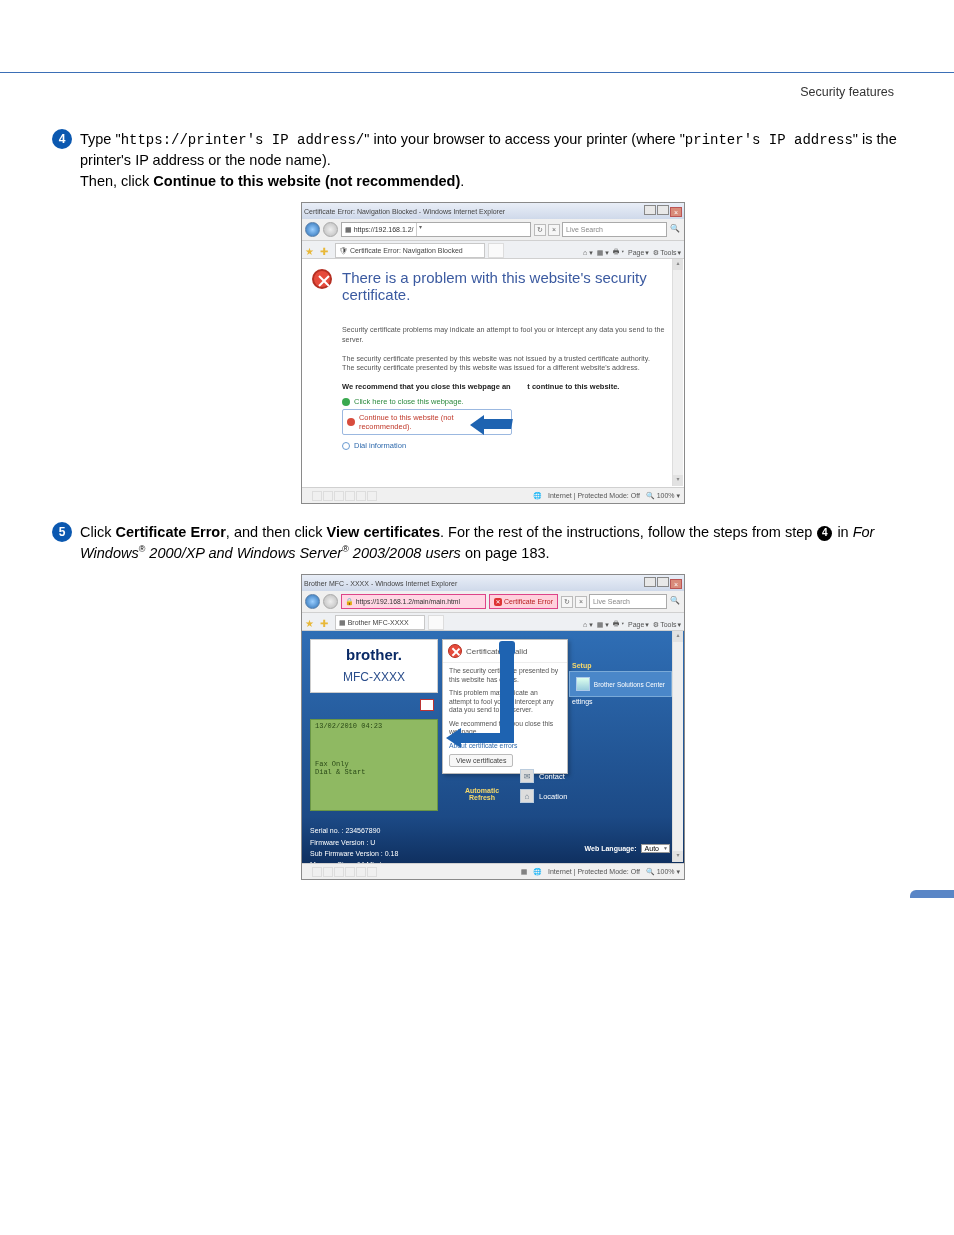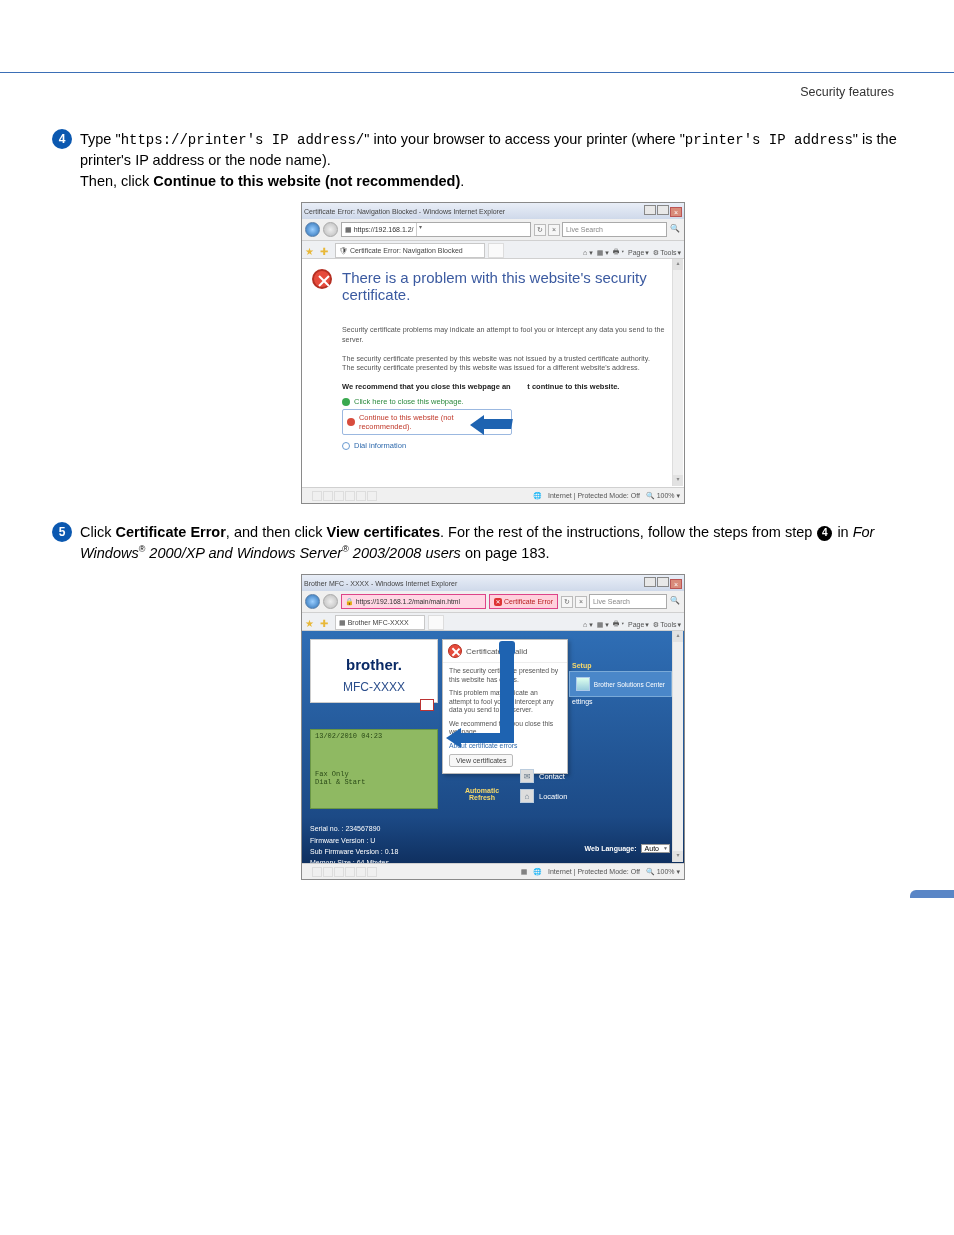--- a/index.html
+++ b/index.html
@@ -77,24 +77,24 @@
 
   
   .shot2 { width: 384px; height: 306px; }
   .addrbox2 { flex:0 0 145px; height:15px; border:1px solid #d48; background:#ffd7e4; display:flex; align-items:center; padding:0 3px; gap:2px;}
   .addrbox2 .lock { color:#c89a3a; font-size:7px;}
   .addrbox2 .url { font-size:6.8px; color:#333;}
   .cert-err-btn { height:15px; border:1px solid #d48; background:#ffd1dc; color:#b71c1c; font-size:7px; display:flex; align-items:center; padding:0 4px; gap:2px;}
   .cert-err-btn .x { width:8px;height:8px;background:#d33;border-radius:2px; color:#fff; font-size:6px; text-align:center; line-height:8px;}
   .shot2-body { position:relative; height: calc(100% - 16px - 22px - 18px - 16px); background: linear-gradient(#2f6eb5 0%, #1c4a86 80%, #0f3060 100%); overflow:hidden;}
   .b-left { position:absolute; left:8px; top:8px; width:128px; }
-  .b-logo-box { background:#fff; border:1px solid #ccc; padding:16px 6px 8px 6px; text-align:center;}
+  .b-logo-box { background:#fff; border:1px solid #ccc; padding:6px 6px 8px 6px; text-align:center;}
   .b-logo { font-family: Arial; font-weight:bold; font-size:15px; color:#0a2a66;}
   .b-model { font-size:12px; color:#2a4d8b; margin-top:7px;}
-  .b-lcd { margin-top:26px; background:#8fb962; border:1px solid #6a9645; height:80px; font-family:"Courier New",monospace; font-size:7px; color:#2a4a17; padding:2px 4px;}
+  .b-lcd { margin-top:26px; background:#8fb962; border:1px solid #6a9645; height:92px; font-family:"Courier New",monospace; font-size:7px; color:#2a4a17; padding:2px 4px;}
   .b-info { margin-top:14px; font-size:7px; color:#fff; line-height:1.6;}
   .popup { position:absolute; left:140px; top:8px; width:126px; background:#fff; border:1px solid #bbb; box-shadow:2px 2px 4px rgba(0,0,0,.25); font-size:6.8px; }
   .popup-hd { display:flex; align-items:center; gap:4px; padding:4px 5px; border-bottom:1px solid #eee;}
   .popup-hd .ic { width:14px;height:14px;border-radius:50%;background:#e64b3c;border:1px solid #b52f22; position:relative;}
   .popup-hd .ic:before,.popup-hd .ic:after{content:"";position:absolute;left:6px;top:2px;width:1.5px;height:10px;background:#fff;}
   .popup-hd .ic:before{transform:rotate(45deg);} .popup-hd .ic:after{transform:rotate(-45deg);}
   .popup-hd .t { color:#555; font-size:8px;}
   .popup-body { padding:4px 6px 6px 6px; color:#555;}
   .popup-body p { margin-bottom:5px; line-height:1.25;}
   .popup-link { color:#2f6aad; margin-bottom:5px; display:block;}

